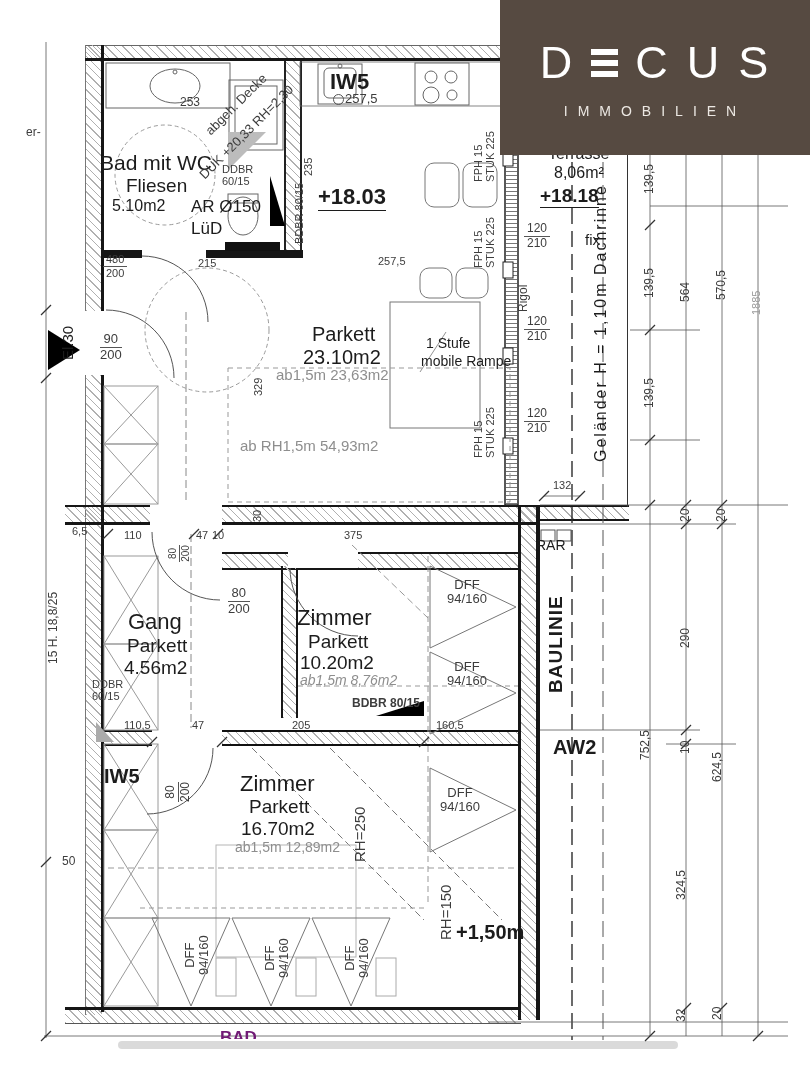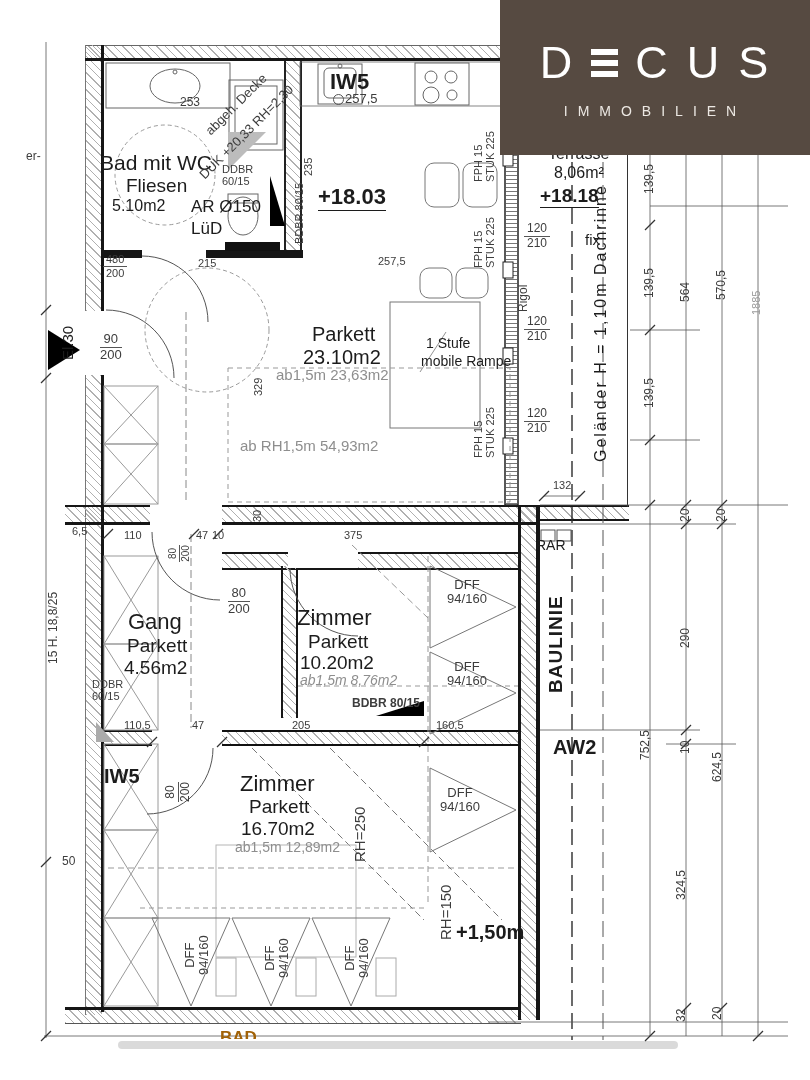--- a/index.html
+++ b/index.html
@@ -330,25 +330,25 @@
   <span class="t vt" style="left:60px;top:360px;font-size:15px;">El.30</span>
 
   <div class="t twoline dim" style="left:92px;top:678px;font-size:11px;">
     <span>DDBR</span>
     <span>60/15</span>
   </div>
 
   <span class="t vt dim" style="left:352px;top:862px;font-size:15px;">RH=250</span>
   <span class="t vt dim" style="left:438px;top:940px;font-size:15px;">RH=150</span>
   <span class="t vt dim" style="left:47px;top:664px;font-size:12px;">15 H. 18,8/25</span>
-  <span class="t dim" style="left:26px;top:150px;font-size:12px;">er-</span>
+  <span class="t dim" style="left:26px;top:126px;font-size:12px;">er-</span>
   <span class="t dim" style="left:62px;top:855px;font-size:12px;">50</span>
 
   <div class="cutclip" style="left:220px;top:1028px;width:90px;">
-    <span class="b" style="font-size:17px;font-family:'Liberation Sans',sans-serif;color:#a16207;">BAD</span>
+    <span class="b" style="font-size:17px;font-family:'Liberation Sans',sans-serif;color:#701a75;">BAD</span>
   </div>
 
   <div class="t vt twoline dim" style="left:183px;top:975px;font-size:13px;text-align:center;">
     <span>DFF</span>
     <span>94/160</span>
   </div>
   <div class="t vt twoline dim" style="left:263px;top:978px;font-size:13px;text-align:center;">
     <span>DFF</span>
     <span>94/160</span>
   </div>

